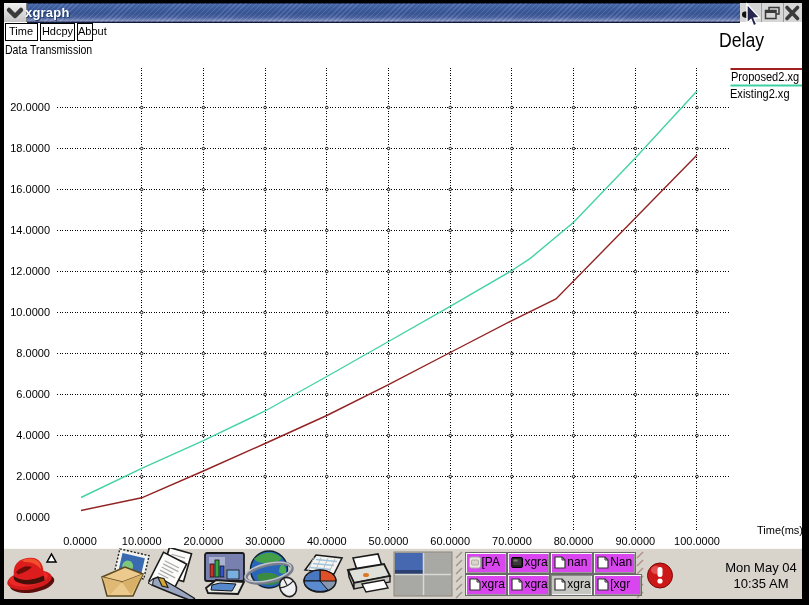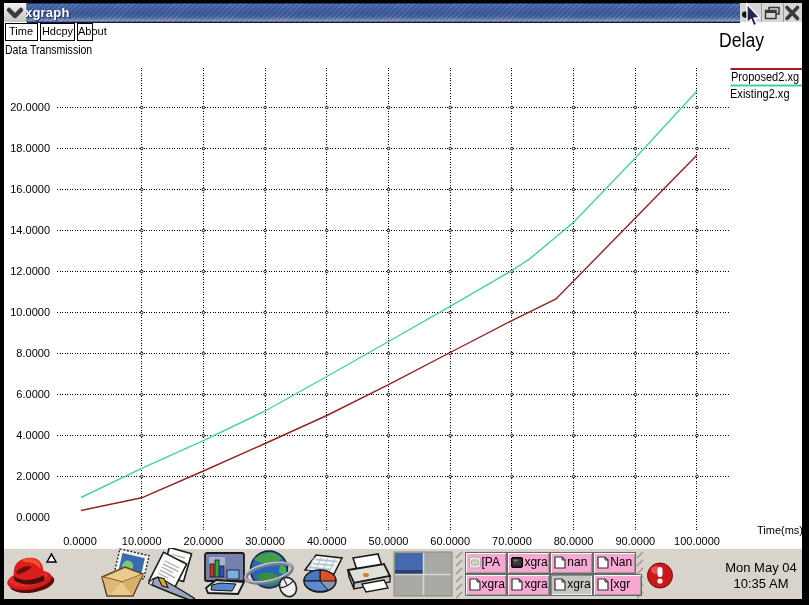--- a/index.html
+++ b/index.html
@@ -25,21 +25,21 @@
 #btn-hdcpy{left:40px;width:35px;}
 #btn-about{left:77px;width:16px;}
 #datatrans{left:4.5px;top:42px;font-size:13.5px;color:#000;transform:scaleX(0.78);transform-origin:0 0;white-space:nowrap;}
 #delay{left:719px;top:28px;font-size:20.5px;color:#000;transform:scaleX(0.86);transform-origin:0 0;}
 
 #leg1{left:731px;top:70px;font-size:12px;color:#000;transform:scaleX(0.92);transform-origin:0 0;white-space:nowrap;}
 #leg2{left:730px;top:87px;font-size:12px;color:#000;transform:scaleX(0.92);transform-origin:0 0;white-space:nowrap;}
 
 #taskbar{left:4px;top:548px;width:798px;height:50.5px;background:#d8d4cc;border-top:1px solid #f8f8f4;box-sizing:border-box;}
 #clock{left:711px;top:560px;width:100px;text-align:center;font-size:13px;color:#000;line-height:15.5px;}
-.taskbtn{position:absolute;height:20px;width:40.8px;background:#f9a8d4;border:1px solid #6a6a6a;box-shadow:inset 1px 1px 0 #f8f8f6, inset -1px -1px 0 #9a9a96;font-size:12px;color:#000;overflow:hidden;white-space:nowrap;}
+.taskbtn{position:absolute;height:20px;width:40.8px;background:#d946ef;border:1px solid #6a6a6a;box-shadow:inset 1px 1px 0 #f8f8f6, inset -1px -1px 0 #9a9a96;font-size:12px;color:#000;overflow:hidden;white-space:nowrap;}
 .taskbtn .lbl{position:absolute;left:16px;top:2px;}
 .pgico{position:absolute;left:3px;top:3px;width:12px;height:13px;}
 </style>
 </head>
 <body>
 <div class="abs" id="frame-top"></div>
 <div class="abs" id="titlebar"></div>
 <div class="abs" id="chevbtn">
 <svg width="22" height="19">
       <path d="M5 7 L11 13 L17 7" stroke="#3a3a3a" stroke-width="4.5" fill="none" stroke-linecap="round" stroke-linejoin="round"></path>

